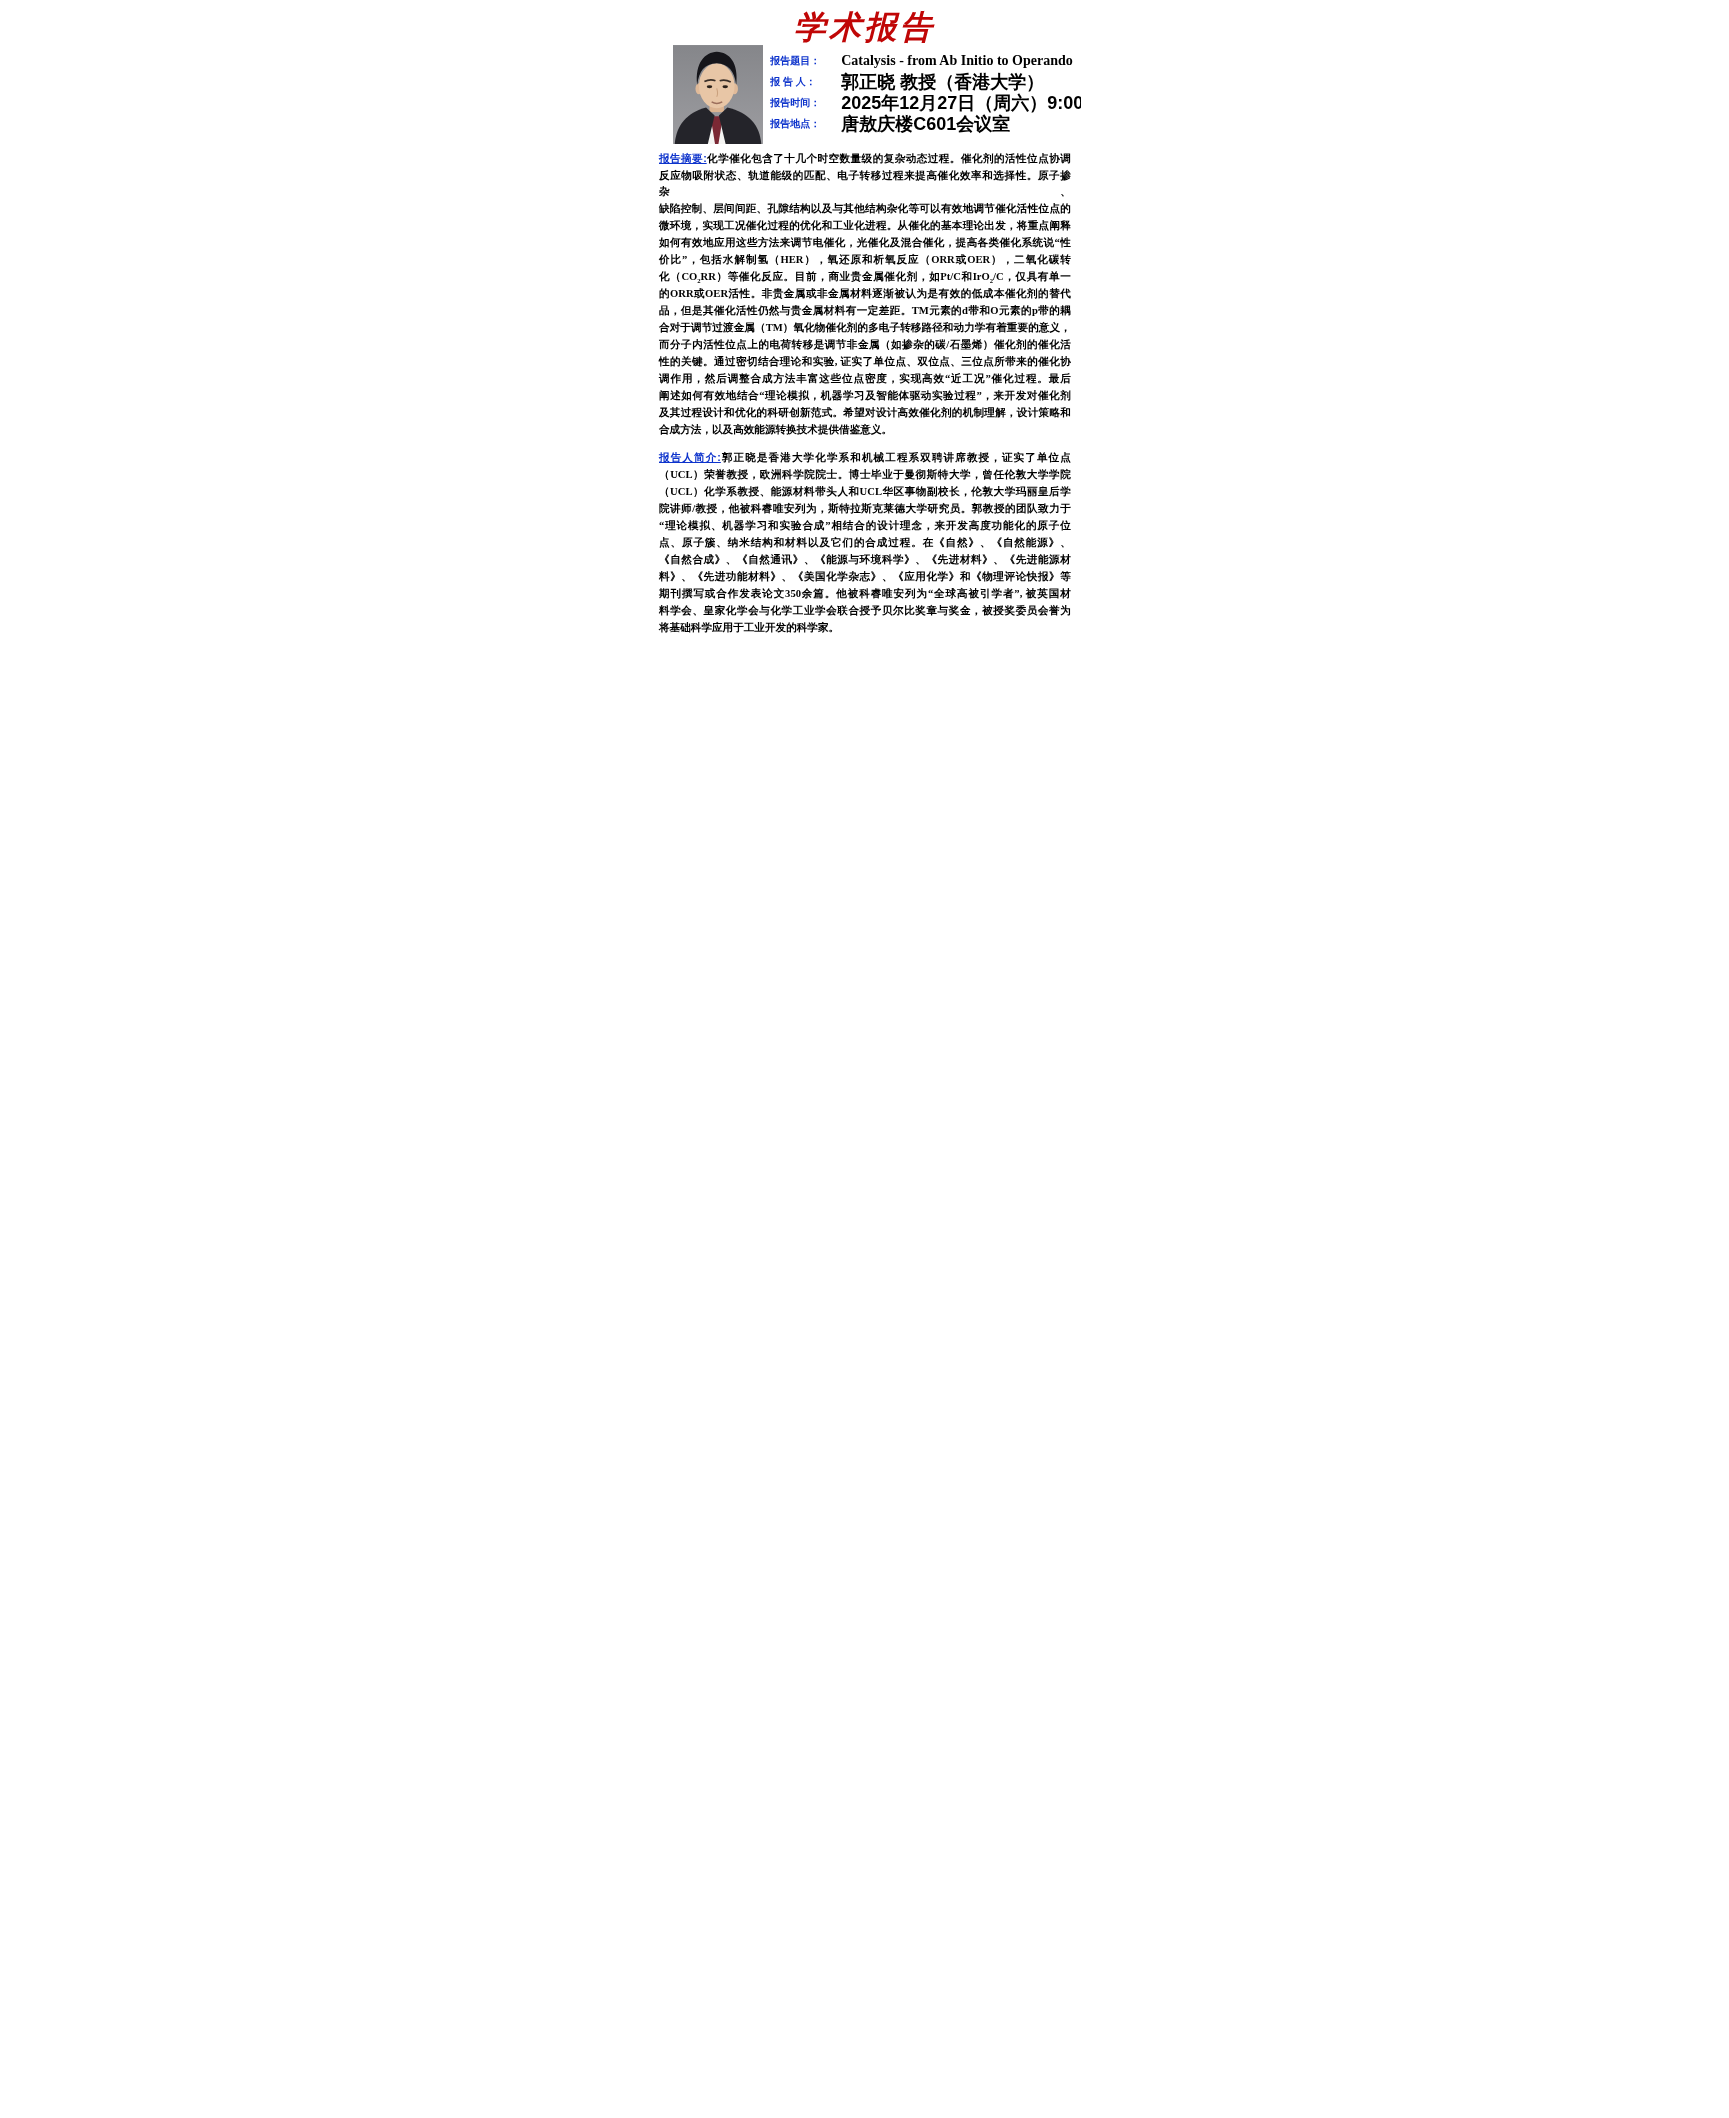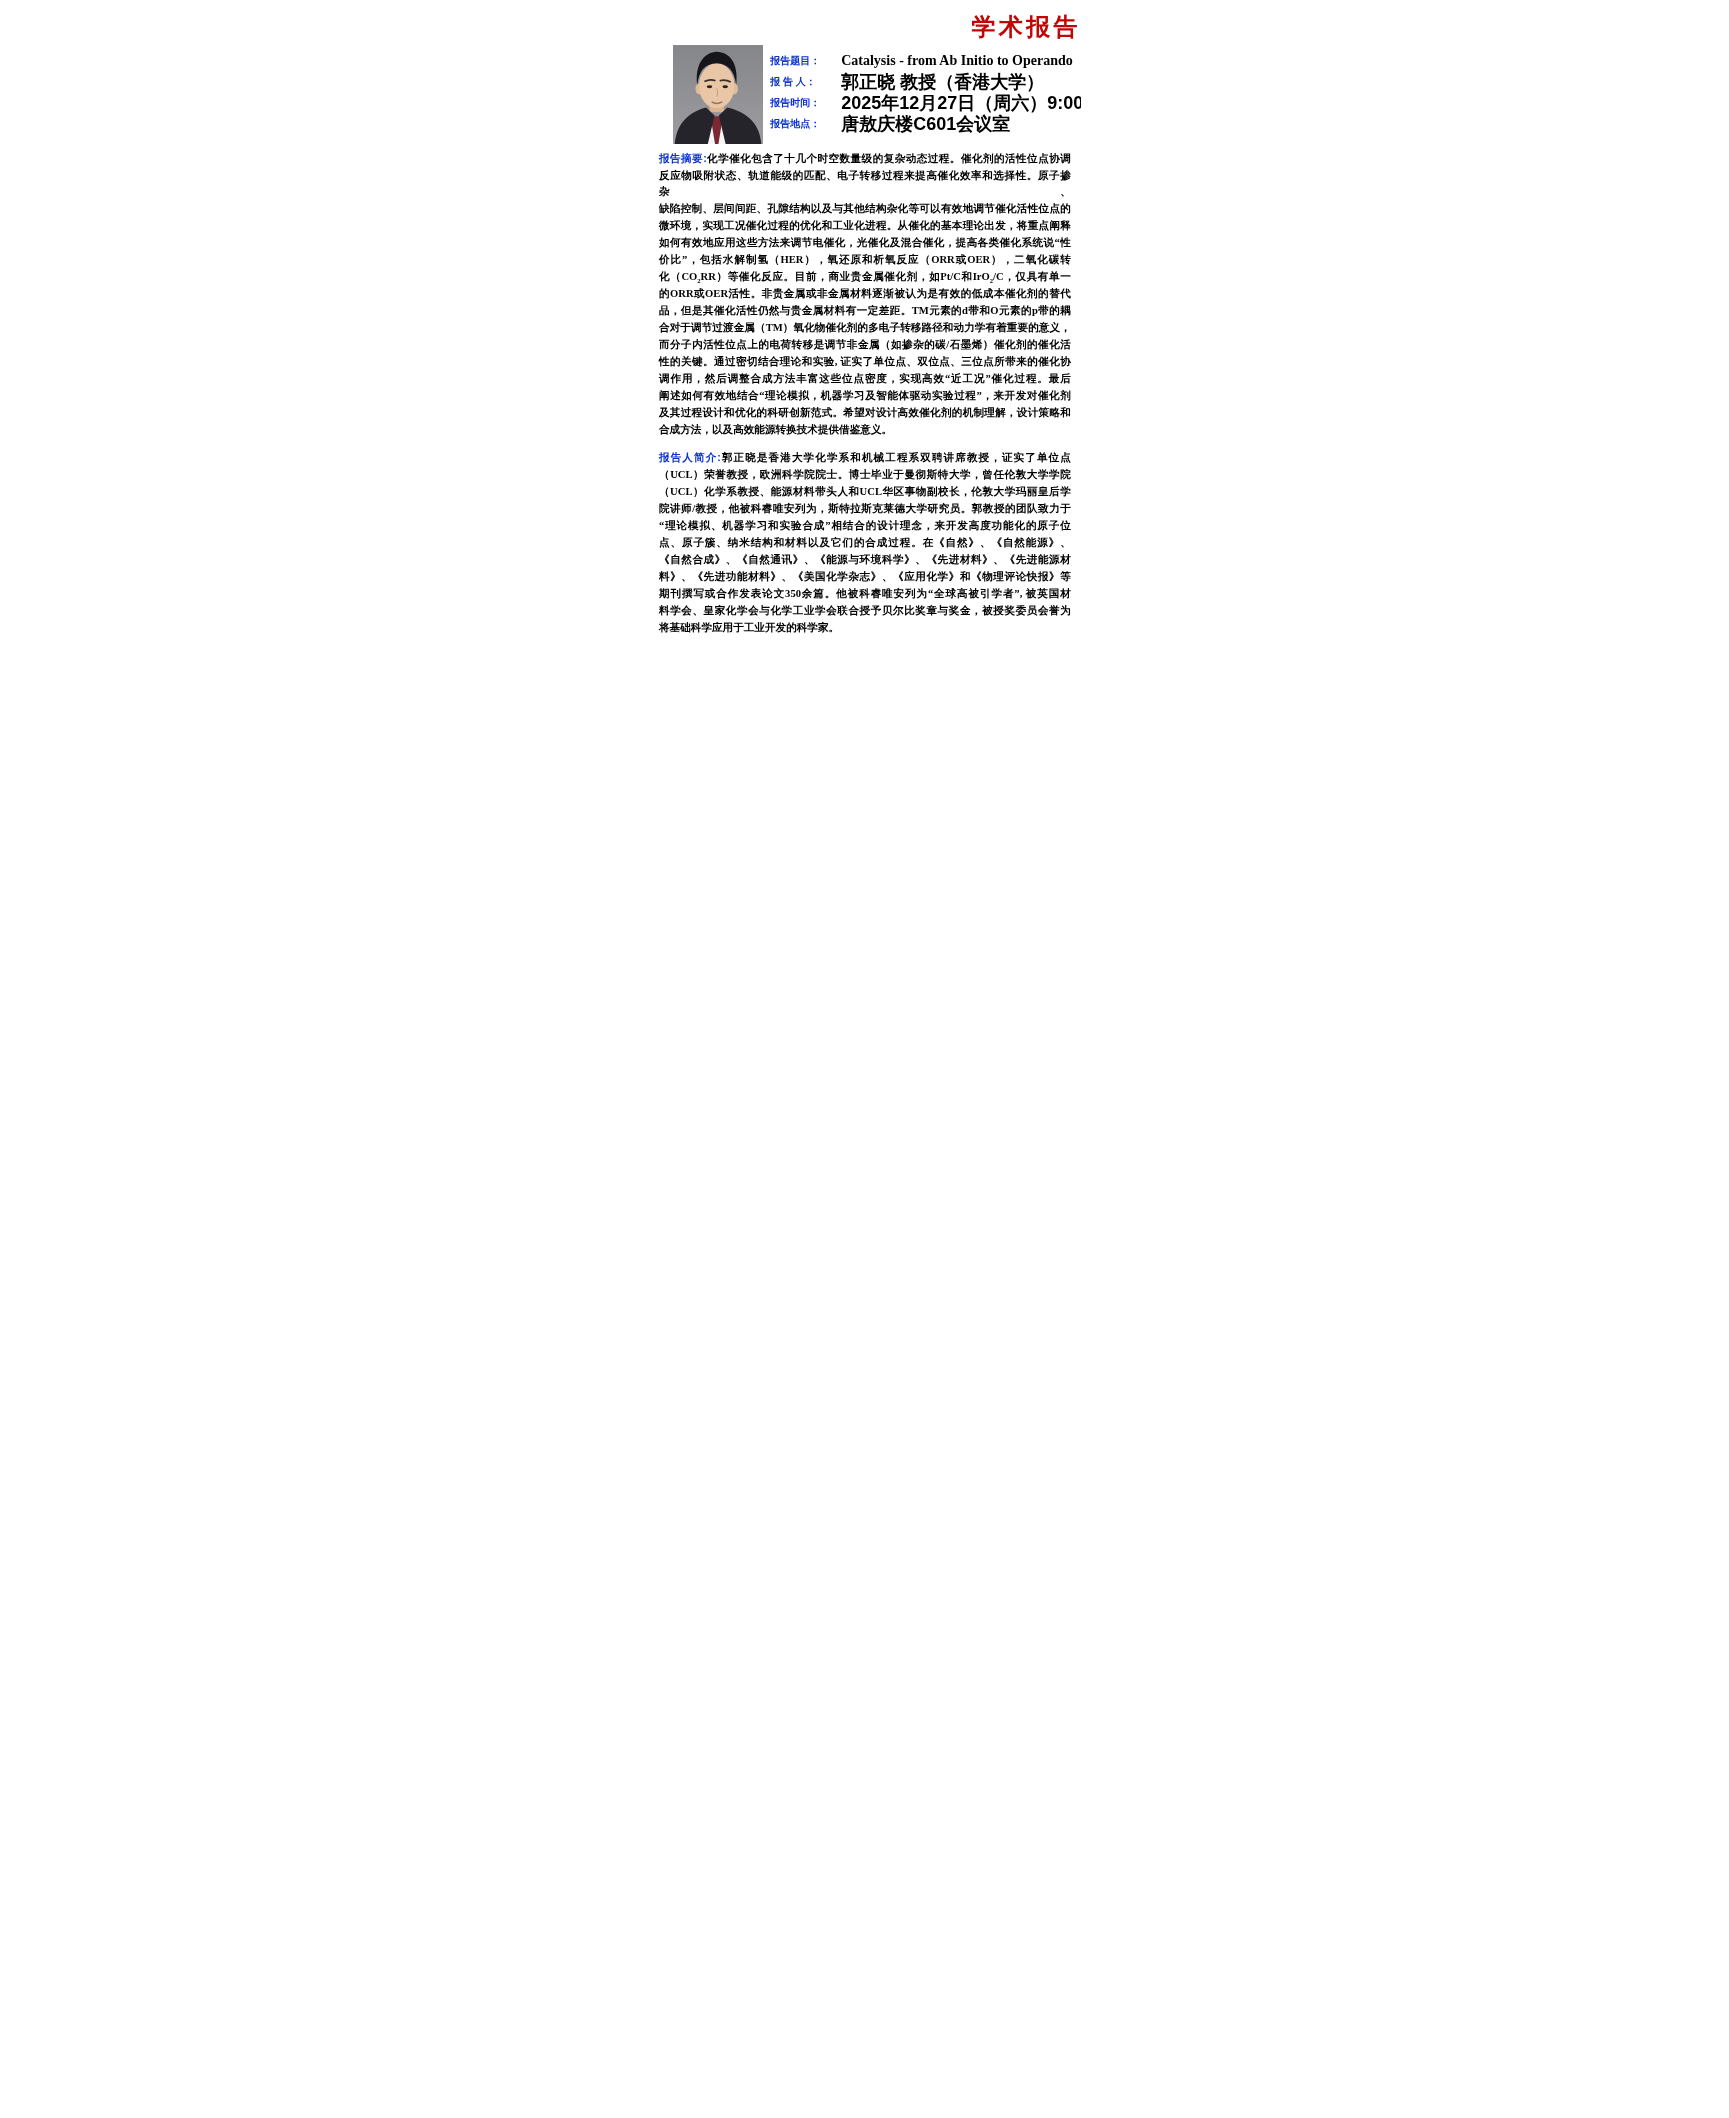--- a/index.html
+++ b/index.html
@@ -7,24 +7,25 @@
     --red:#c00606;
   }
   html,body{margin:0;padding:0;background:#ffffff;}
   .page{
     width:433px;height:641px;margin:0 auto;background:#ffffff;
     overflow:hidden;position:relative;
     font-family:"Liberation Serif","DejaVu Serif",serif;
     color:#000;
   }
   .title{
-    margin:10.2px 0 0 0;text-align:right;
+    margin:10.2px 0 0 0;text-align:center;
     color:var(--red);
-    font-size:24px;line-height:34px;font-weight:bold;letter-spacing:3.4px;
+    font-size:32px;line-height:34px;font-weight:bold;letter-spacing:3.4px;
     font-family:"Liberation Serif","DejaVu Serif",serif;
+    font-style:italic;
   }
   .header{display:flex;margin:0.8px 0 0 24.6px;}
   .photo{
     width:90px;height:99px;flex:none;display:block;
   }
   .info{margin-left:7.6px;padding-top:5.1px;}
   .info-row{height:21px;display:flex;align-items:center;white-space:nowrap;}
   .lab{
     width:71px;flex:none;color:var(--blue);font-weight:bold;font-size:10px;
     font-family:"Liberation Sans","DejaVu Sans",sans-serif;
@@ -40,20 +41,21 @@
   .para.bio{margin-top:11px;}
   .para-line{
     font-size:10.6px;line-height:16px;font-weight:bold;
     text-align:justify;text-align-last:justify;
     word-break:break-all;
   }
   .para div.para-line:last-of-type{text-align-last:left;}
   .plabel{
     color:var(--blue);
     font-family:"Liberation Sans","DejaVu Sans",sans-serif;
+    text-decoration:underline;
   }
   sub{font-size:0.62em;line-height:0;}
   .footer{margin:6.8px 10.2px 0 11px;}
   .f-row{height:20px;display:flex;align-items:center;white-space:nowrap;}
   .f-lab{
     width:64px;flex:none;color:var(--blue);font-weight:bold;font-size:11.4px;
     font-family:"Liberation Sans","DejaVu Sans",sans-serif;
   }
   .f-val{
     font-size:11.4px;font-weight:bold;color:#000;

